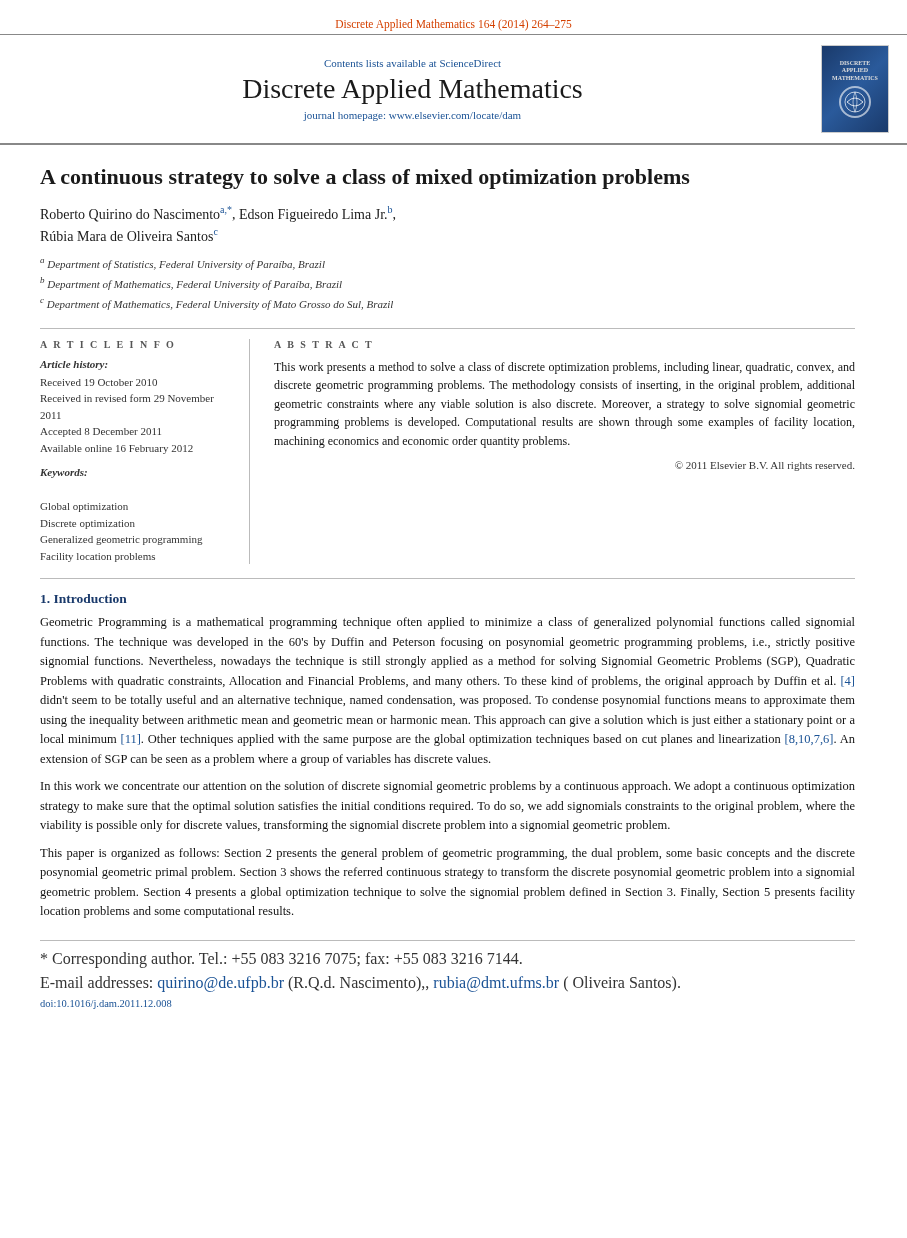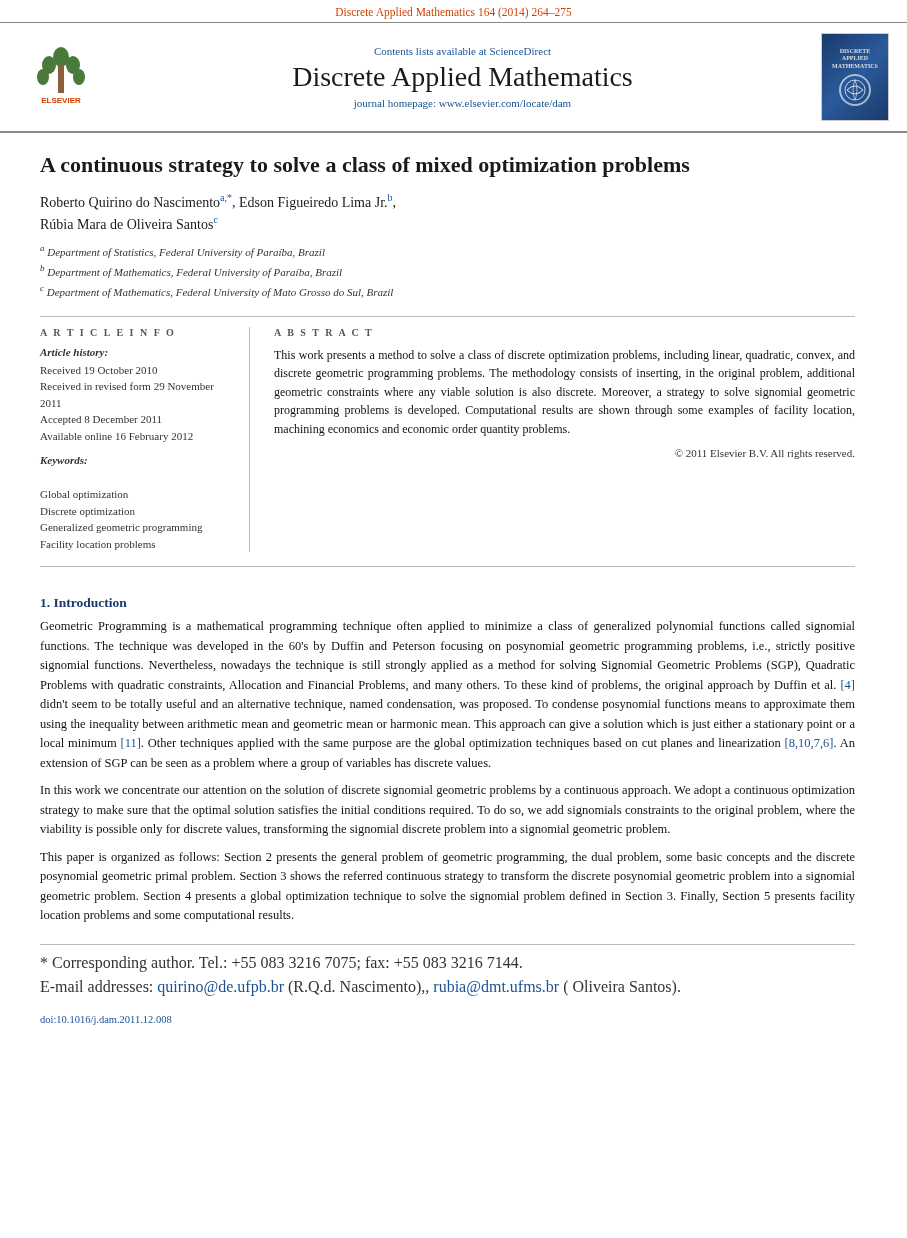--- a/index.html
+++ b/index.html
@@ -8,21 +8,21 @@
       font-family: 'Times New Roman', Times, serif;
       font-size: 13px;
       color: #000;
       width: 907px;
       min-height: 1238px;
     }
 
     
     .top-bar {
       text-align: center;
-      padding: 6px 0 4px 0;
+      padding: 18px 0 4px 0;
       font-size: 11.5px;
       color: #d44000;
       border-bottom: 1.5px solid #888;
     }
 
     
     .header {
       display: flex;
       align-items: stretch;
       border-bottom: 2px solid #888;
@@ -210,21 +210,21 @@
       color: #333;
       text-align: right;
       margin-top: 8px;
     }
 
     
     .section-title {
       font-size: 13.5px;
       font-weight: bold;
       color: #1a3a6b;
-      margin-top: 28px;
+      margin-top: 12px;
       margin-bottom: 6px;
     }
     .body-text {
       font-size: 12.5px;
       color: #111;
       line-height: 1.56;
       text-align: justify;
       margin-bottom: 8px;
     }
     .body-text .ref {
@@ -239,46 +239,31 @@
     }
     .footnote-line {
       font-size: 16px;
       color: #333;
       line-height: 1.5;
     }
     .footnote-line a { color: #1a5295; text-decoration: none; }
     .doi-line {
       font-size: 10.5px;
       color: #1a5295;
-      margin-top: 15px;
+      margin-top: 3px;
     }
   </style>
 </head>
 <body>
 
 <div class="top-bar">
   <span>Discrete Applied Mathematics 164 (2014) 264–275</span>
 </div>
 
 <div class="header">
-  <div class="header-logo">
-
-    <svg class="elsevier-logo" viewBox="0 0 80 60">
-      <rect x="0" y="0" width="80" height="60" fill="#fff"></rect>
-
-      <ellipse cx="40" cy="10" rx="8" ry="10" fill="#4a7a3a"></ellipse>
-      <ellipse cx="28" cy="18" rx="7" ry="9" fill="#4a7a3a"></ellipse>
-      <ellipse cx="52" cy="18" rx="7" ry="9" fill="#4a7a3a"></ellipse>
-      <ellipse cx="22" cy="30" rx="6" ry="8" fill="#4a7a3a"></ellipse>
-      <ellipse cx="58" cy="30" rx="6" ry="8" fill="#4a7a3a"></ellipse>
-      <rect x="37" y="18" width="6" height="28" fill="#8b5e3c"></rect>
-
-      <text x="40" y="56" text-anchor="middle" font-size="8" font-weight="bold" fill="#d44000" font-family="Arial">ELSEVIER</text>
-    </svg>
-  </div>
   <div class="header-middle">
     <div class="contents-line">
       <span>Contents lists available at</span>&nbsp;<span style="color:#1a5295; cursor:pointer;">ScienceDirect</span>
     </div>
     <div class="journal-title">Discrete Applied Mathematics</div>
     <div class="journal-homepage">
       <span>journal homepage:</span>&nbsp;<span style="color:#1a5295; cursor:pointer;">www.elsevier.com/locate/dam</span>
     </div>
   </div>
   <div class="header-thumb">

